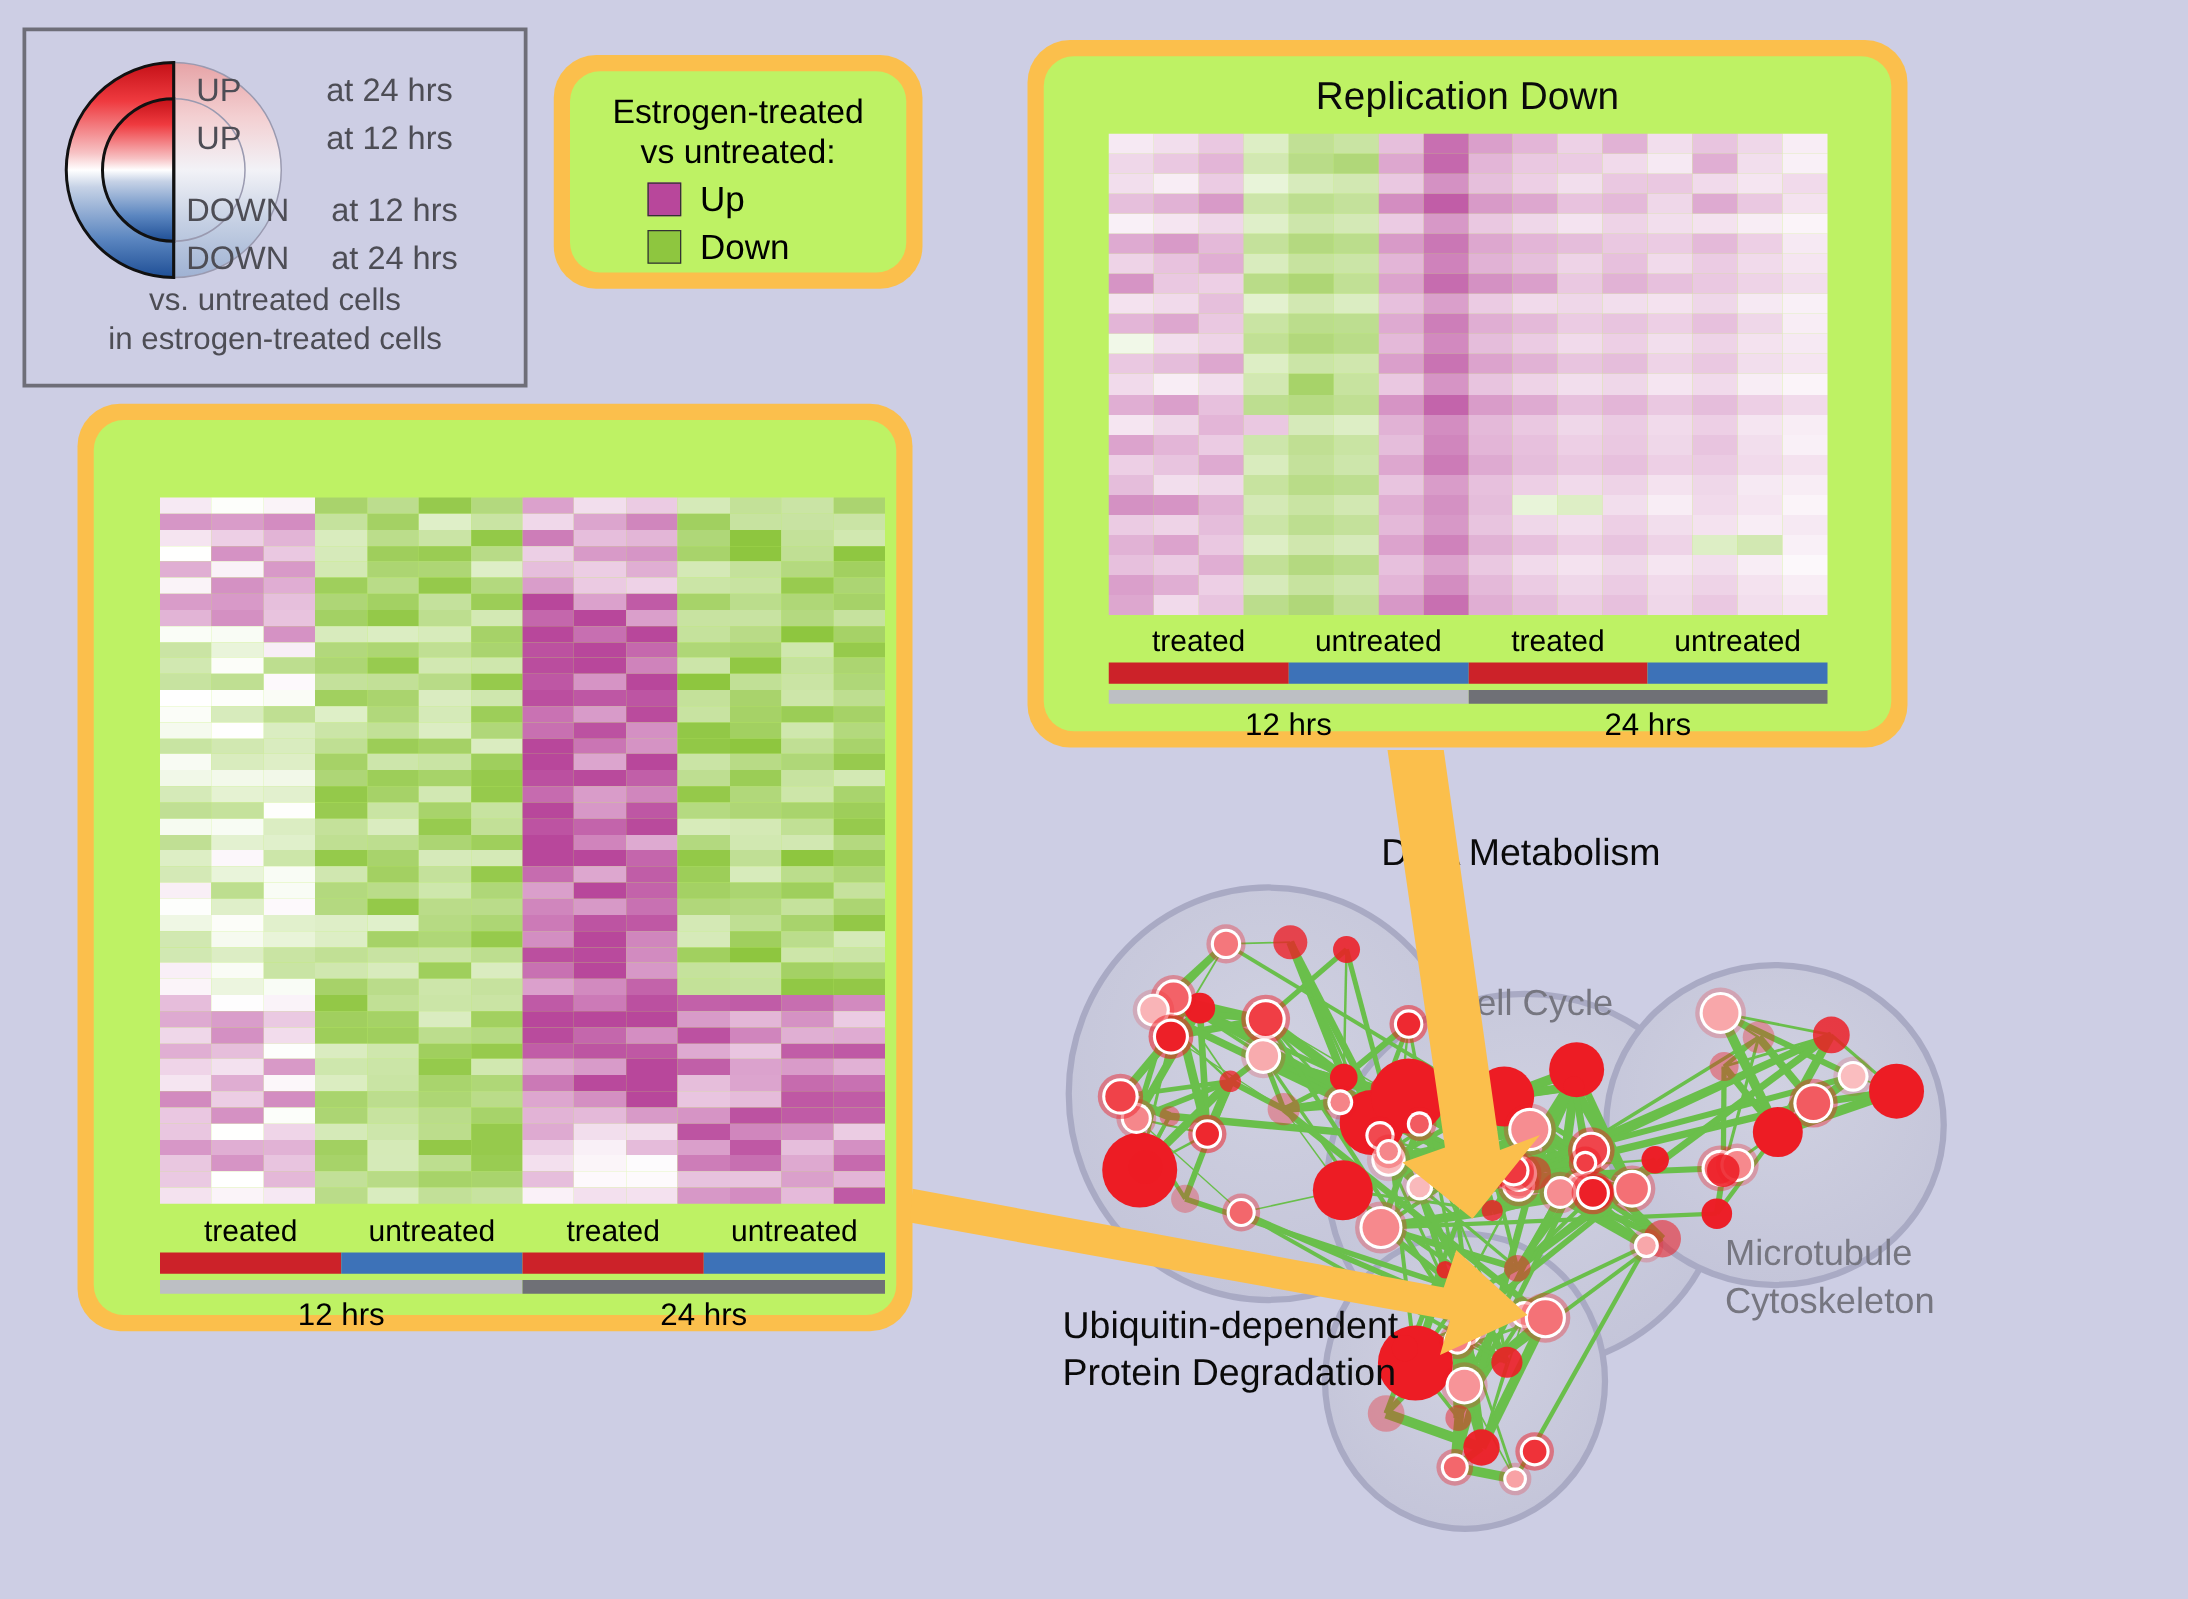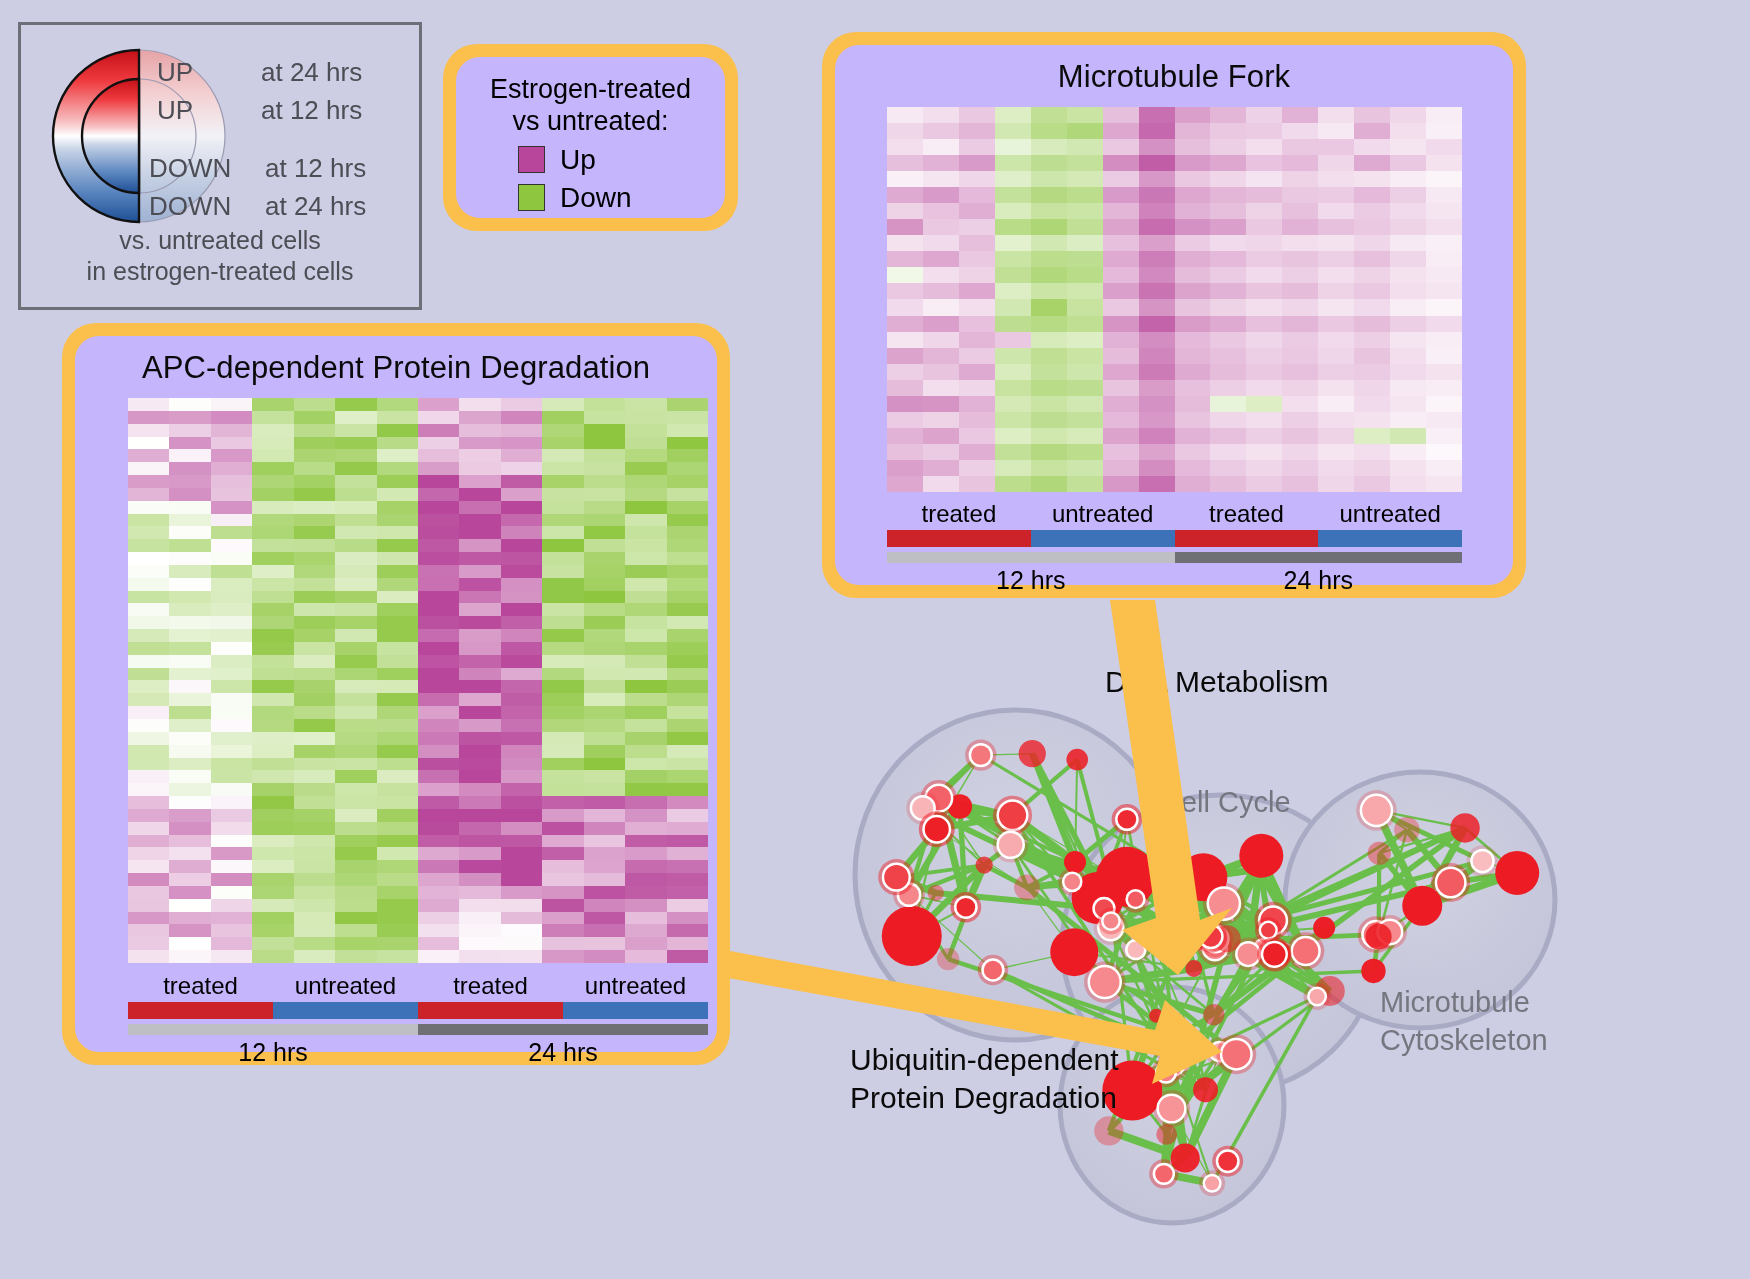--- a/index.html
+++ b/index.html
@@ -12,21 +12,21 @@
   }
 
   
   .panel {
     position:absolute;
     background:#fbbf4c;
     border-radius:34px;
     padding:13px;
   }
   .panel-inner {
-    background:#c4b5fd;
+    background:#bef264;
     border-radius:24px;
     width:100%; height:100%;
     position:relative;
   }
   .panel-title {
     text-align:center;
     font-size:31px;
     color:#0a0a0a;
     padding-top:14px;
     letter-spacing:.1px;
@@ -154,21 +154,21 @@
     </div>
     <div class="krow">
       <div class="swatch" id="sw-down" style="background: rgb(142, 198, 63);"></div>
       <span>Down</span>
     </div>
   </div>
 </div>
 
 <div class="panel" id="panel-rf">
   <div class="panel-inner">
-    <div class="panel-title">Microtubule Fork</div>
+    <div class="panel-title">Replication Down</div>
     <div class="hm-wrap" style="left:52px; top:62px; width:575px; height:385px;">
       <div class="hm" id="hm-rf" style="grid-template-columns: repeat(16, 1fr); grid-template-rows: repeat(24, 1fr); height: 100%;">
           <i style="background: rgb(246, 233, 243);"></i>
           <i style="background: rgb(242, 222, 237);"></i>
           <i style="background: rgb(234, 200, 225);"></i>
           <i style="background: rgb(221, 238, 197);"></i>
           <i style="background: rgb(193, 224, 149);"></i>
           <i style="background: rgb(201, 228, 163);"></i>
           <i style="background: rgb(230, 191, 220);"></i>
           <i style="background: rgb(200, 111, 177);"></i>
@@ -570,21 +570,20 @@
       <div class="times">
         <div>12 hrs</div>
         <div>24 hrs</div>
       </div>
     </div>
   </div>
 </div>
 
 <div class="panel" id="panel-apc">
   <div class="panel-inner">
-    <div class="panel-title">APC-dependent Protein Degradation</div>
     <div class="hm-wrap" style="left:53px; top:62px; width:580px; height:565px;">
       <div class="hm" id="hm-apc" style="grid-template-columns: repeat(14, 1fr); grid-template-rows: repeat(44, 1fr); height: 100%;">
           <i style="background: rgb(246, 233, 243);"></i>
           <i style="background: rgb(253, 254, 251);"></i>
           <i style="background: rgb(250, 243, 248);"></i>
           <i style="background: rgb(169, 211, 108);"></i>
           <i style="background: rgb(188, 221, 142);"></i>
           <i style="background: rgb(150, 202, 77);"></i>
           <i style="background: rgb(179, 217, 126);"></i>
           <i style="background: rgb(219, 161, 204);"></i>

